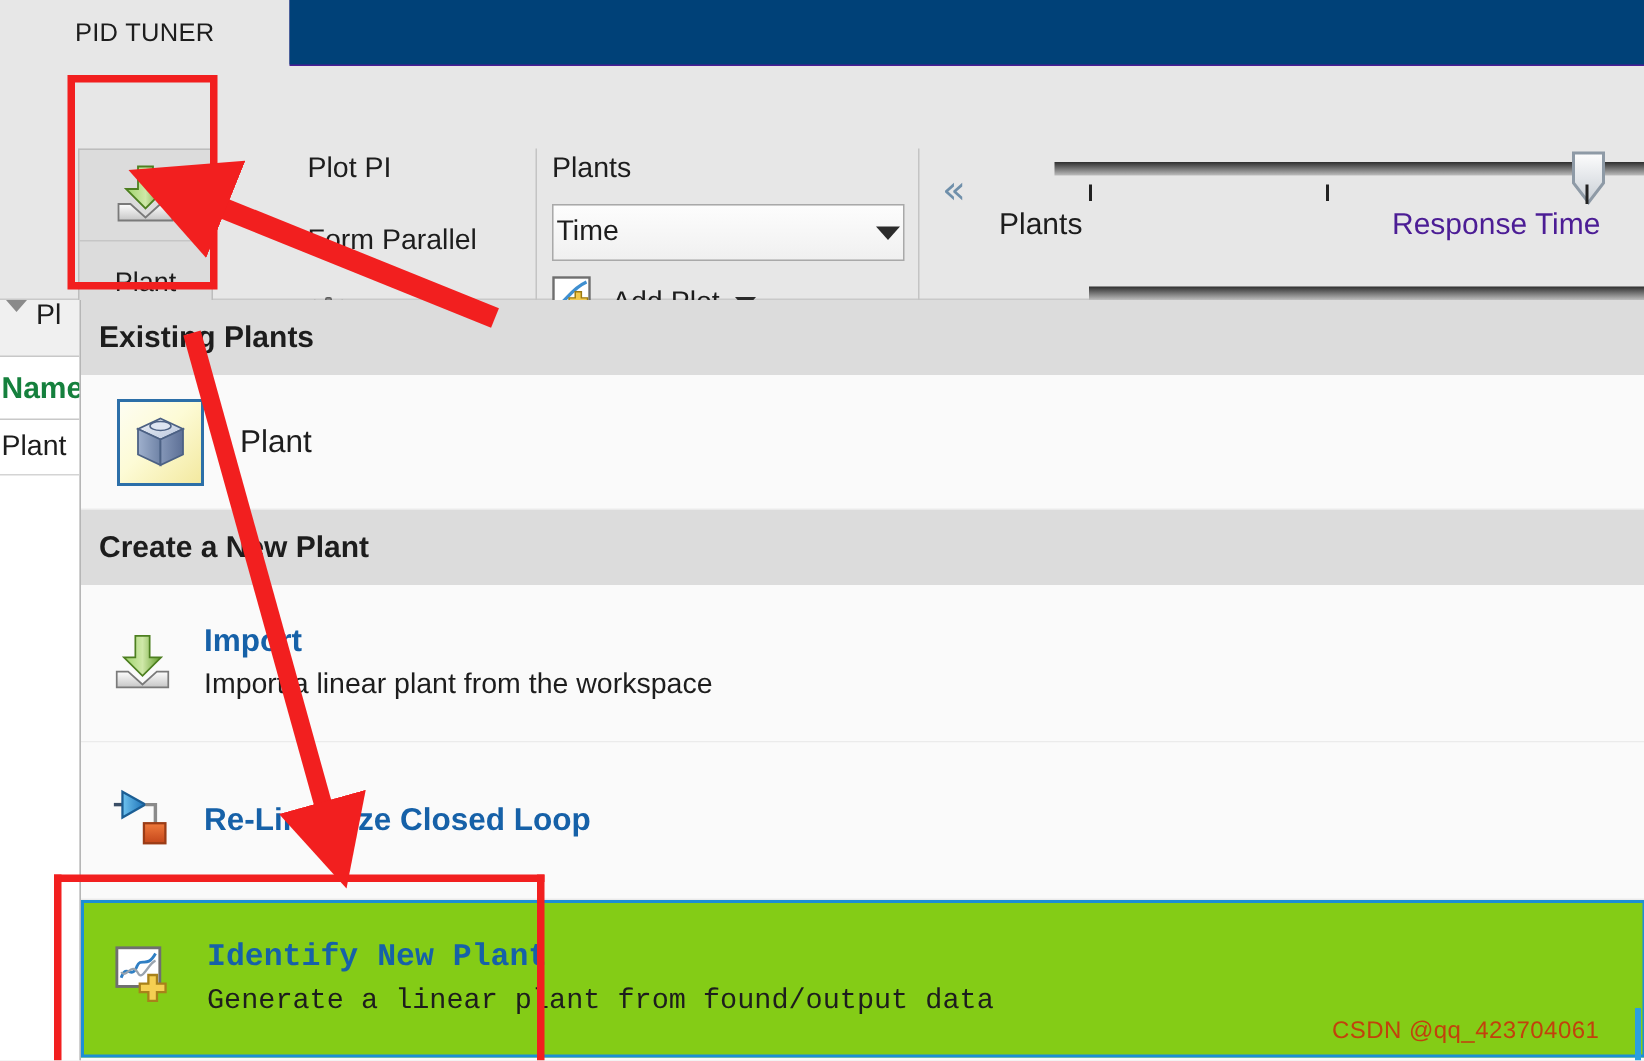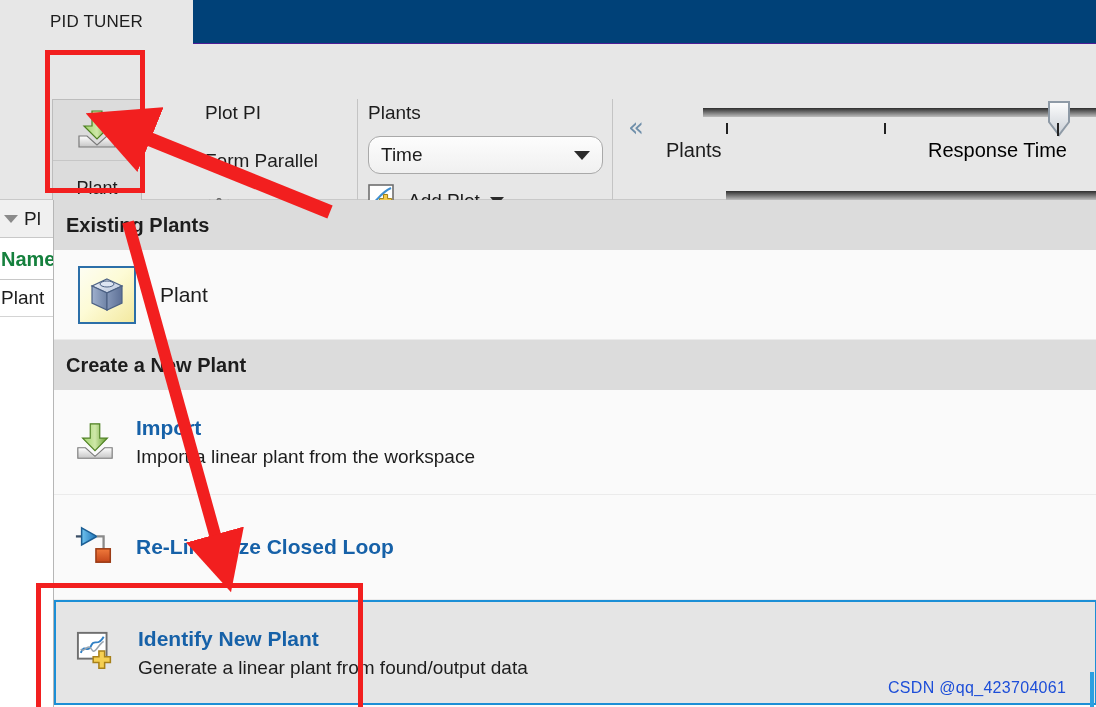--- a/index.html
+++ b/index.html
@@ -50,58 +50,58 @@
   #row-form{left:0;top:48px;}
   #row-options{left:0;top:96px;display:flex;align-items:center;gap:9px;}
 
   #sep1{left:357px;top:55px;height:135px;}
   #sep2{left:612px;top:55px;height:135px;}
 
   
   #col-domain{left:368px;top:58px;}
   #domain-label{font-size:19px;color:#1d1d1d;}
   #domain-combo{
-    margin-top:12px;width:235px;height:38px;border-radius:12px;
+    margin-top:12px;width:235px;height:38px;border-radius:0;
     border:1px solid #a9a9a9;
     background:linear-gradient(#fdfdfd,#f0f0f0);
-    display:flex;align-items:center;padding:0 12px;box-sizing:border-box;
+    display:flex;align-items:center;padding:0 2px;box-sizing:border-box;
   }
   #domain-value{font-size:19px;color:#1d1d1d;flex:1;}
   #addplot-row{margin-top:10px;display:flex;align-items:center;gap:10px;}
   #addplot-label{font-size:19px;color:#1d1d1d;}
   .caret-sm{width:0;height:0;border-left:7px solid transparent;border-right:7px solid transparent;
             border-top:8px solid #2b2b2b;}
 
   
   #collapse-chev{left:628px;top:70px;font-size:26px;color:#6f8faa;line-height:1;
                  font-family:"DejaVu Sans",sans-serif;}
 
   
   #slider1-track{left:703px;top:64px;width:393px;height:9px;
      background:linear-gradient(to bottom,#2e2e2e 0%,#6e6e6e 45%,#bdbdbd 100%);}
   #slider1-knob{left:1046px;top:56px;width:26px;height:37px;}
   #slider1-t1{left:726px;top:79px;width:2px;height:11px;background:#222;}
   #slider1-t2{left:884px;top:79px;width:2px;height:11px;background:#222;}
   #slider1-t3{left:1057px;top:79px;width:2px;height:13px;background:#222;}
   #lbl-slower{left:666px;top:95px;font-size:20px;color:#1d1d1d;}
-  #lbl-response{left:928px;top:95px;font-size:20px;color:#000000;white-space:nowrap;}
+  #lbl-response{left:928px;top:95px;font-size:20px;color:#4c1d95;white-space:nowrap;}
 
   #slider2-track{left:726px;top:147px;width:370px;height:9px;
      background:linear-gradient(to bottom,#2e2e2e 0%,#6e6e6e 45%,#bdbdbd 100%);}
   #slider2-t1{left:726px;top:162px;width:2px;height:12px;background:#222;}
   #slider2-t2{left:898px;top:162px;width:2px;height:11px;background:#222;}
   #slider2-t3{left:1071px;top:162px;width:2px;height:12px;background:#222;}
   #lbl-aggressive{left:666px;top:178px;font-size:20px;color:#1d1d1d;}
   #lbl-transient{left:963px;top:178px;font-size:20px;color:#1d1d1d;white-space:nowrap;}
 
   
   #leftpanel{left:0;top:200px;width:53px;height:507px;background:#ffffff;
              border-right:1px solid #b6b6b6;}
   #lp-header{left:0;top:0;width:53px;height:38px;background:#f0f0f0;
-             border-bottom:1px solid #c8c8c8;display:flex;align-items:center;gap:6px;padding-left:4px;box-sizing:border-box;}
+             border-bottom:1px solid #c8c8c8;display:flex;gap:6px;padding-left:4px;box-sizing:border-box;}
   .caret-dn-sm{width:0;height:0;border-left:7px solid transparent;border-right:7px solid transparent;
                border-top:8px solid #8a8a8a;}
   #lp-header-title{font-size:19px;color:#1d1d1d;}
   #lp-colhead{left:0;top:39px;width:53px;height:40px;background:#ffffff;
               border-bottom:1px solid #c8c8c8;display:flex;align-items:center;}
   #lp-colhead-name{font-size:20px;font-weight:bold;color:#15803d;padding-left:1px;}
   #lp-row1{left:0;top:80px;width:53px;height:36px;background:#ffffff;
            border-bottom:1px solid #d4d4d4;display:flex;align-items:center;}
   #lp-row1-name{font-size:19px;color:#1d1d1d;padding-left:1px;}
 
@@ -116,42 +116,42 @@
   .menu-item{
     display:flex;align-items:center;background:#fafafa;
     border-bottom:1px solid #ebebeb;box-sizing:border-box;
   }
   #item-plant{height:90px;padding-left:24px;gap:24px;}
   #item-plant-label{font-size:21px;color:#1d1d1d;}
   .big-item{height:105px;padding-left:20px;gap:20px;background:#fafafa;}
   .big-item-txt{display:flex;flex-direction:column;gap:6px;}
   .big-item-title{font-size:21px;font-weight:bold;color:#1661a8;}
   .big-item-desc{font-size:19px;color:#1d1d1d;white-space:nowrap;}
-  #item-identify{border:2px solid #1c8fd6;background:#e5e5e5;height:105px;}
+  #item-identify{border:2px solid #1c8fd6;background:#84cc16;height:105px;font-family:Liberation Mono, monospace;}
 
   
   .icon{position:relative;flex:0 0 auto;}
 
   
   .ic-import{width:44px;height:44px;}
   .ic-import-sm{width:42px;height:42px;}
 
   
   .ic-cube{width:58px;height:58px;border:2px solid #2c6fa8;box-sizing:border-box;
            background:linear-gradient(135deg,#fdfdf2 0%,#fdfbd6 45%,#f3e9a0 100%);
            display:flex;align-items:center;justify-content:center;}
 
   
   #redbox-identify{left:36px;top:583px;width:327px;height:124px;
      border:5px solid #f21f1f;border-bottom:none;box-sizing:border-box;}
 
   svg.overlay{position:absolute;left:0;top:0;width:1096px;height:707px;pointer-events:none;}
 
   
-  #watermark{left:888px;top:679px;font-size:16px;color:#1d4ed8;letter-spacing:.3px;}
+  #watermark{left:888px;top:679px;font-size:16px;color:#c2410c;letter-spacing:.3px;}
   #wm-bar{left:1090px;top:672px;width:4px;height:35px;background:#2b9fe0;}
 </style>
 </head>
 <body>
 
 <div class="abs" id="tabstrip">
   <div class="abs" id="tab-pidtuner">
     <span>PID TUNER</span>
   </div>
   <div class="abs" id="tab-blue"></div>

